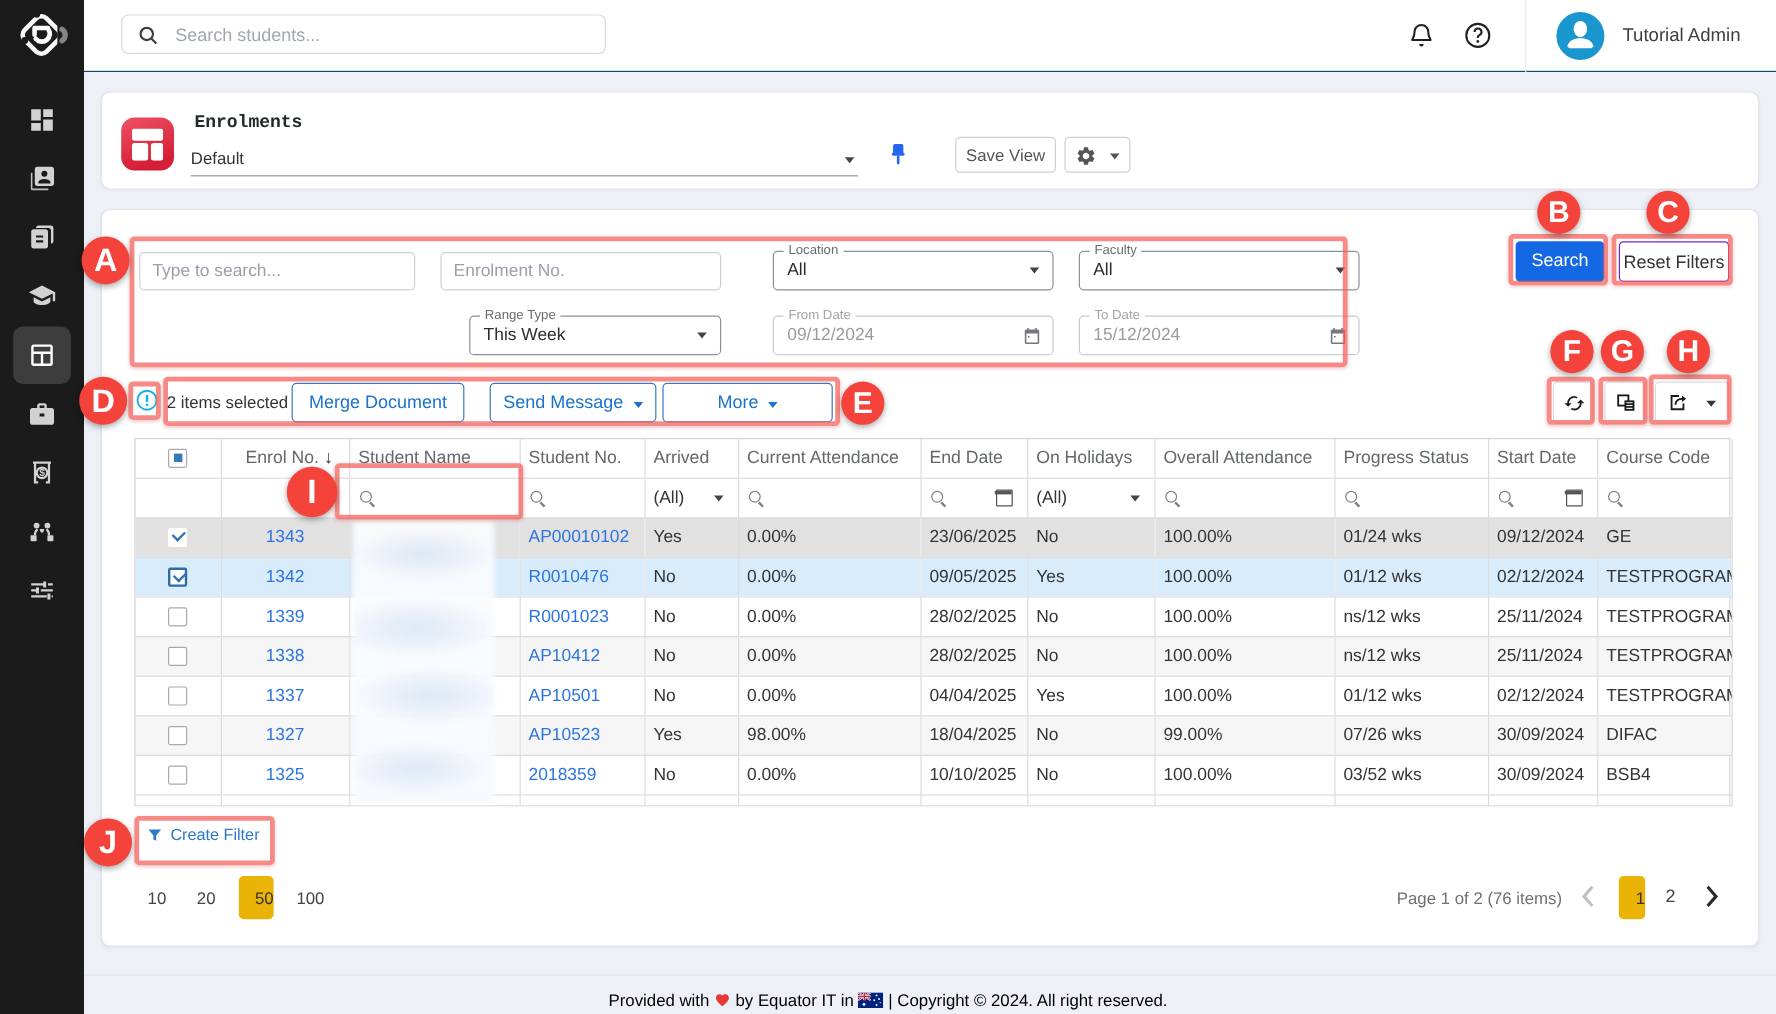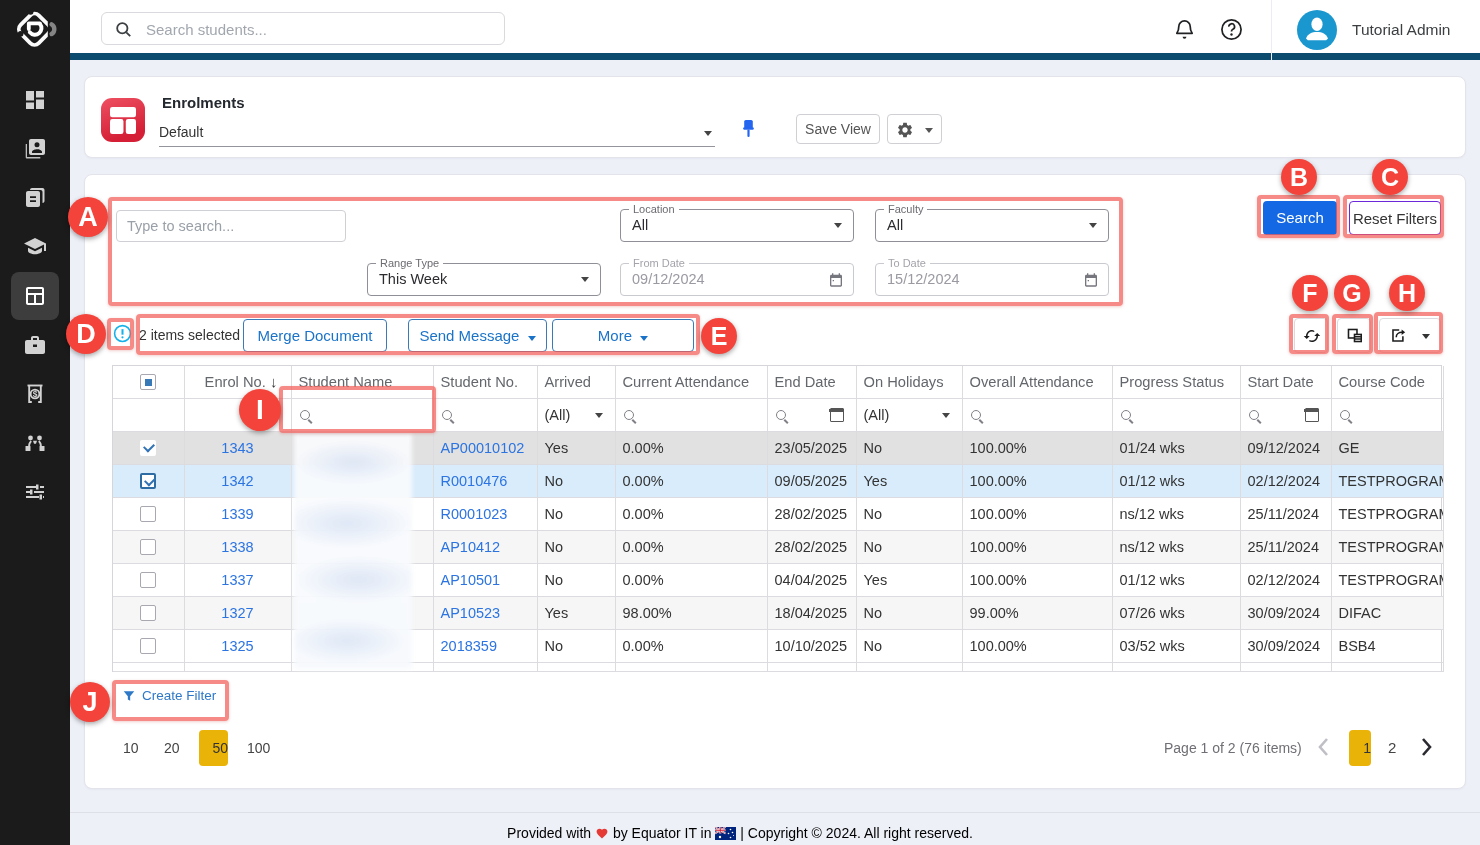--- a/index.html
+++ b/index.html
@@ -6,46 +6,46 @@
 html,body { width:1480px; height:845px; overflow:hidden; font-family:"Liberation Sans", sans-serif; }
 body { position:relative; background:#eef0f8; }
 .abs { position:absolute; }
 
 
 #sidebar { left:0; top:0; width:70px; height:845px; background:#1b1b1b; z-index:30; }
 .navic { position:absolute; left:23px; width:24px; height:24px; }
 #navActive { position:absolute; left:11px; top:272px; width:48px; height:48px; background:#3d3d3d; border-radius:8px; }
 
 
-#topbar { left:70px; top:0; width:1410px; height:60px; background:#fff; border-bottom:7px solid #0c4a6e; z-index:10; }
+#topbar { left:70px; top:0; width:1410px; height:60px; background:#fff; border-bottom:1px solid #0c4a6e; z-index:10; }
 #searchbox { position:absolute; left:31px; top:12px; width:404px; height:33px; border:1px solid #d9d9de; border-radius:6px; background:#fff; }
 #searchbox .ph { position:absolute; left:44px; top:8px; font-size:15px; color:#a2a7ae; }
 #tbDivider { position:absolute; left:1201px; top:0; width:1px; height:60px; background:#ececf2; }
 #avatar { position:absolute; left:1227px; top:10px; width:40px; height:40px; border-radius:50%; background:#1a97cf; overflow:hidden; }
 #uname { position:absolute; left:1282px; top:21px; font-size:15.5px; color:#3c4043; font-weight:500; }
 
 
 .card { position:absolute; left:84px; width:1382px; background:#fff; border:1px solid #e3e3ec; border-radius:8px; box-shadow:0 1px 2px rgba(40,40,80,0.04); }
 #card1 { top:76px; height:82px; }
 #card2 { top:174px; height:615px; }
 
 
 #appIcon { position:absolute; left:16px; top:21px; width:44px; height:44px; border-radius:11px; background:linear-gradient(160deg,#ee5062 0%,#d41f36 80%); }
-#c1title { position:absolute; left:77px; top:17px; font-size:15px; font-weight:700; color:#24292f; }
+#c1title { position:absolute; left:77px; top:17px; font-size:15px; font-weight:700; color:#24292f;font-family:Liberation Mono, monospace; }
 #c1select { position:absolute; left:74px; top:44px; width:556px; height:26px; border-bottom:1px solid #94949c; }
 #c1select .val { position:absolute; left:0; top:3px; font-size:14px; color:#333; }
 .caret { width:0; height:0; border-left:4.5px solid transparent; border-right:4.5px solid transparent; border-top:5.5px solid #444; display:inline-block; }
 #c1caret { position:absolute; right:3px; top:10px; }
 #btnSaveView { position:absolute; left:711px; top:37px; width:84px; height:30px; border:1px solid #cfcfd4; border-radius:4px; background:#fff; color:#555; font-size:14px; text-align:center; line-height:28px; }
 #btnGear { position:absolute; left:802px; top:37px; width:55px; height:30px; border:1px solid #cfcfd4; border-radius:4px; background:#fff; }
 
 
 .finput { position:absolute; height:32px; border:1px solid #cfd0d6; border-radius:4px; background:#fff; font-size:14.5px; }
 .finput .ph { position:absolute; left:10px; top:7px; color:#9aa0a8; font-size:14.5px; }
-.fsel { position:absolute; height:33px; border:1px solid #8f8f98; border-radius:4px; background:#fff; }
+.fsel { position:absolute; height:33px; border:1px solid #8f8f98; border-radius:4px; background:#fff;margin-left:24px; }
 .fsel .lbl { position:absolute; left:8px; top:-7px; background:#fff; padding:0 4px; font-size:11px; color:#6b6b72; }
 .fsel .val { position:absolute; left:11px; top:7px; font-size:14.5px; color:#2b2b30; }
 .fsel .caret { position:absolute; right:11px; top:13px; }
 .fsel.dis { border-color:#c9c9d0; }
 .fsel.dis .lbl { color:#a3a3ab; }
 .fsel.dis .val { color:#9a9aa2; }
 
 #btnSearch { position:absolute; left:1178px; top:26px; width:74px; height:34px; background:#1468e3; border-radius:4px; color:#fff; font-size:15px; text-align:center; line-height:34px; }
 #btnReset { position:absolute; left:1264px; top:26px; width:92px; height:34px; background:#fff; border-radius:4px; color:#333; font-size:15px; text-align:center; line-height:34px; border:1px solid #6d28d9; }
 
@@ -199,32 +199,35 @@
       </svg>
     <span class="caret" style="position:absolute;right:8px;top:13px;border-top-color:#555"></span>
   </div>
 </div>
 
 <div id="card2" class="card">
 
   <div class="finput" style="left:31px;top:35px;width:230px;">
       <span class="ph">Type to search...</span>
     </div>
+  <div class="finput" style="left:282px;top:35px;width:234px;">
+      <span class="ph">Enrolment No.</span>
+    </div>
   <div class="fsel" style="left:535px;top:34px;width:234px;">
       <span class="lbl">Location</span>
       <span class="val">All</span>
       <span class="caret"></span>
     </div>
   <div class="fsel" style="left:790px;top:34px;width:234px;">
       <span class="lbl">Faculty</span>
       <span class="val">All</span>
       <span class="caret"></span>
     </div>
 
-  <div class="fsel" style="left:282px;top:88px;width:234px;">
+  <div class="fsel" style="left:282px;top:88px;width:210px;">
       <span class="lbl">Range Type</span>
       <span class="val">This Week</span>
       <span class="caret"></span>
     </div>
   <div class="fsel dis" style="left:535px;top:88px;width:234px;">
       <span class="lbl">From Date</span>
       <span class="val">09/12/2024</span>
     <svg style="position:absolute;right:9px;top:8px" width="16" height="16" viewBox="0 0 24 24" fill="#76767e">
         <path d="M19 4h-1V2h-2v2H8V2H6v2H5c-1.1 0-2 .9-2 2v14c0 1.1.9 2 2 2h14c1.1 0 2-.9 2-2V6c0-1.1-.9-2-2-2zm0 16H5V9h14v11zM9 12H7v2h2v-2z"></path>
       </svg>
@@ -315,21 +318,21 @@
             <td class="calcell"><span class="mg"></span><span class="cal"></span></td>
             <td><span class="mg"></span></td>
       </tr>
       <tr class="drow" style="background:#e1e1e1">
         <td class="cc"><span class="cbx chk" style="border-color:transparent"></span></td>
             <td class="cc"><a class="lnk">1343</a></td>
             <td></td>
             <td><a class="lnk">AP00010102</a></td>
             <td>Yes</td>
             <td>0.00%</td>
-            <td>23/05/2025</td>
+            <td>23/06/2025</td>
             <td>No</td>
             <td>100.00%</td>
             <td>01/24 wks</td>
             <td>09/12/2024</td>
             <td>GE</td>
       </tr>
       <tr class="drow" style="background:#d9ecfb">
         <td class="cc"><span class="cbx chk" style="border:2px solid #2e6da4"></span></td>
             <td class="cc"><a class="lnk">1342</a></td>
             <td></td>

